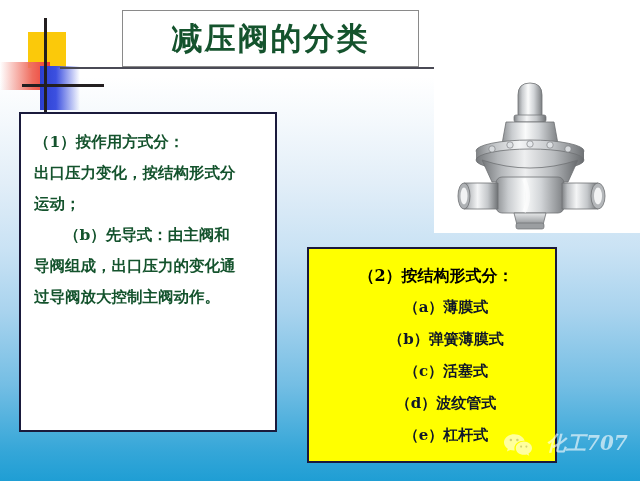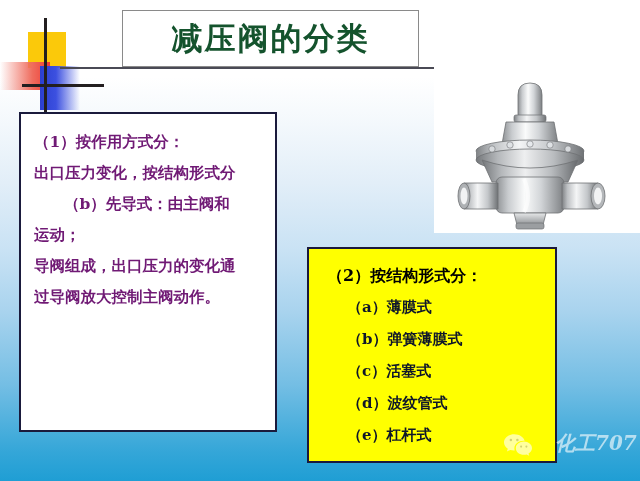--- a/index.html
+++ b/index.html
@@ -79,21 +79,21 @@
   .left-box {
     position: absolute;
     left: 19px; top: 112px;
     width: 258px; height: 320px;
     background: #ffffff;
     border: 2px solid #1a1a3c;
     box-sizing: border-box;
     padding: 12px 13px 0 13px;
   }
   .lb-line {
-    color: #701a75;
+    color: #14532d;
     font-family: "DejaVu Serif", "Liberation Serif", serif;
     font-size: 15.5px;
     font-weight: 700;
     line-height: 31px;
     white-space: nowrap;
   }
   .lb-indent { padding-left: 30px; }
 
   
   .photo-panel {
@@ -106,20 +106,21 @@
 
   
   .yellow-box {
     position: absolute;
     left: 307px; top: 247px;
     width: 250px; height: 216px;
     background: #ffff00;
     border: 2px solid #1a1a3c;
     box-sizing: border-box;
     padding: 12px 10px 0 10px;
+    text-align: center;
   }
   .yb-head {
     color: #000000;
     font-family: "DejaVu Serif", "Liberation Serif", serif;
     font-size: 16px;
     font-weight: 700;
     line-height: 30px;
     padding-left: 8px;
     white-space: nowrap;
   }
@@ -132,21 +133,21 @@
     padding-left: 28px;
     white-space: nowrap;
   }
 
   
   .watermark {
     position: absolute;
     left: 503px; top: 430px;
     display: flex;
     align-items: center;
-    gap: 22px;
+    gap: 13px;
     opacity: 0.62;
     pointer-events: none;
   }
   .watermark .wm-text {
     color: #ffffff;
     font-family: "DejaVu Serif", "Liberation Serif", serif;
     font-size: 20px;
     font-weight: 700;
     font-style: italic;
     letter-spacing: 0px;
@@ -168,22 +169,22 @@
 
   <div class="rule"></div>
 
   <div class="title-box">
     <div class="title-text">减压阀的分类</div>
   </div>
 
   <div class="left-box">
     <div class="lb-line">（1）按作用方式分：</div>
     <div class="lb-line">出口压力变化，按结构形式分</div>
+    <div class="lb-line">运动；</div>
     <div class="lb-line lb-indent">（b）先导式：由主阀和</div>
-    <div class="lb-line">运动；</div>
     <div class="lb-line">导阀组成，出口压力的变化通</div>
     <div class="lb-line">过导阀放大控制主阀动作。</div>
   </div>
 
   <div class="photo-panel">
     <svg width="206" height="168" viewBox="0 0 206 168">
       <defs>
         <linearGradient id="mg1" x1="0" y1="0" x2="1" y2="0">
           <stop offset="0%" stop-color="#8d9093"></stop>
           <stop offset="18%" stop-color="#c9cccf"></stop>

